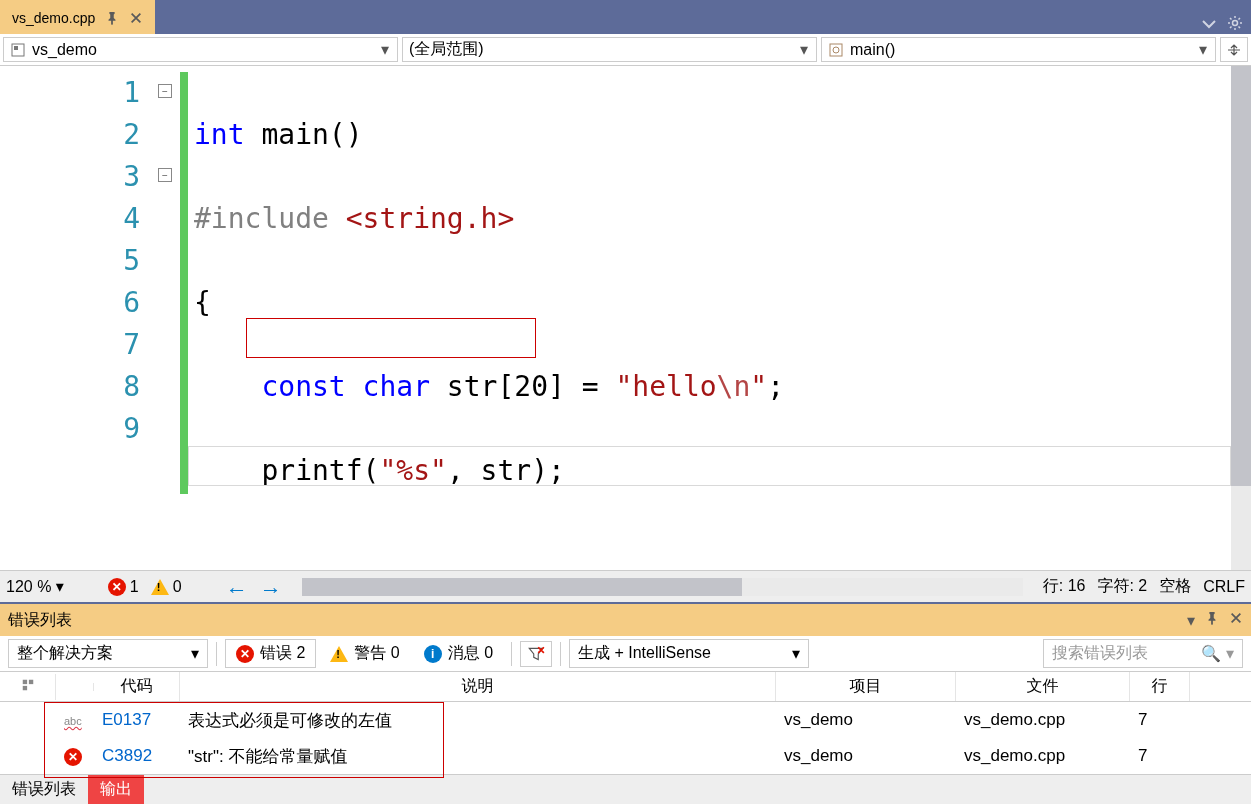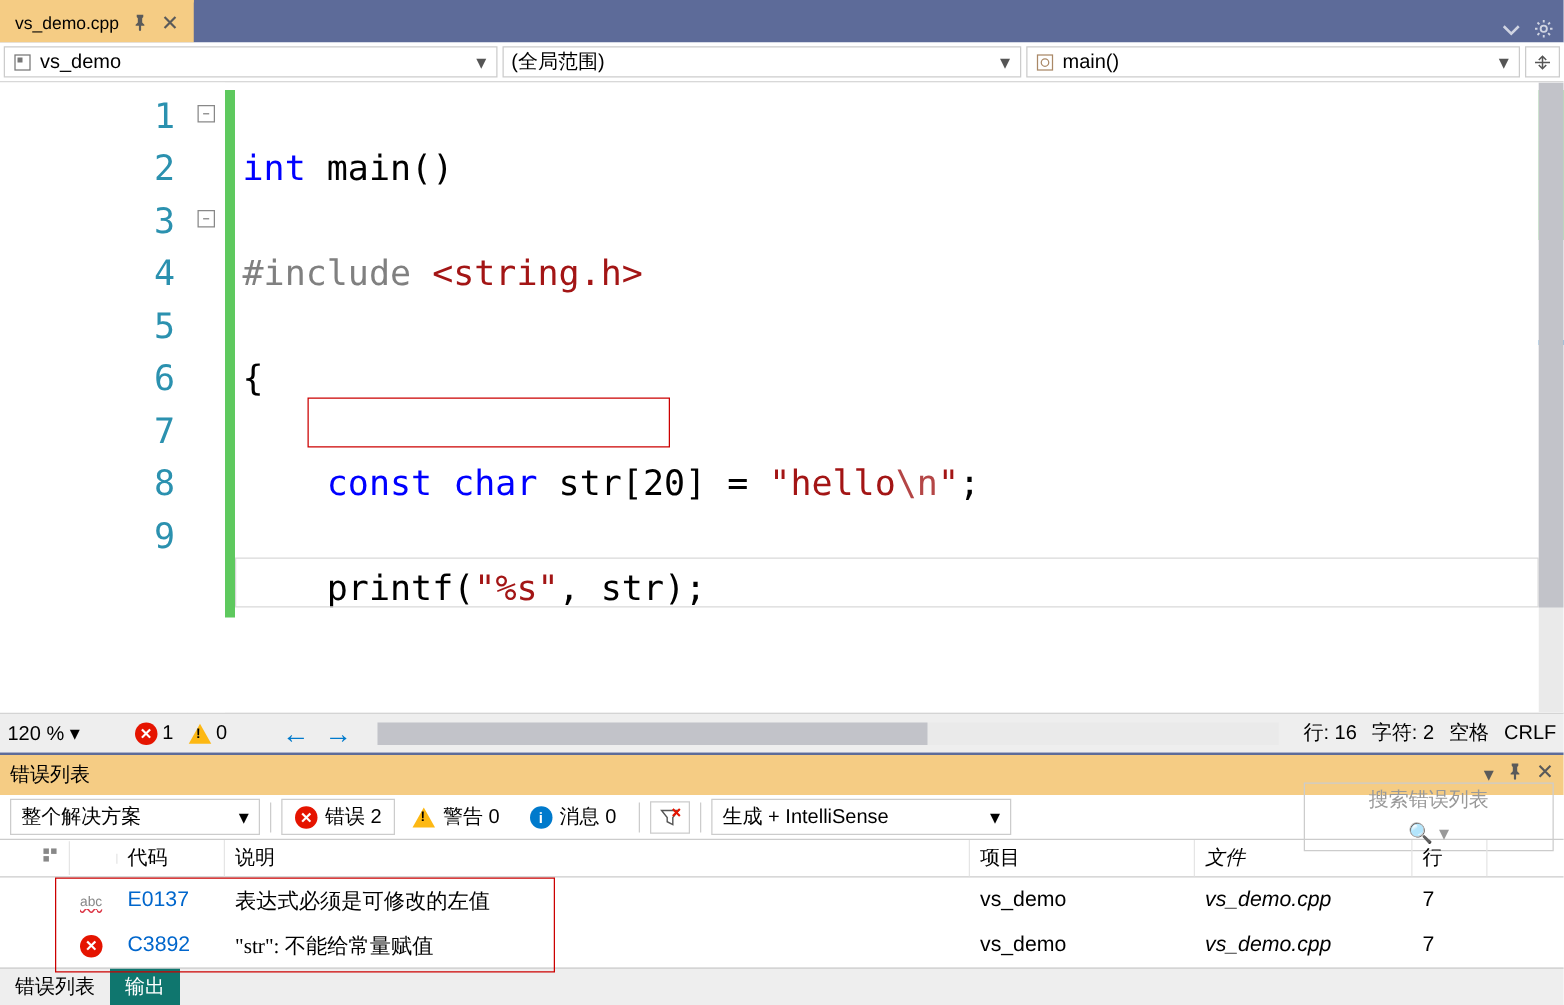--- a/index.html
+++ b/index.html
@@ -55,40 +55,40 @@
 
 .errpanel { background: #fff; display: flex; flex-direction: column; border-top: 2px solid #5d6b99; }
 .errpanel-title { background: #f5cc84; height: 32px; display: flex; align-items: center; justify-content: space-between; padding: 0 8px; font-size: 16px; }
 .errpanel-title-right { display: flex; gap: 10px; color: #5a5a5a; }
 .errpanel-title-right svg { width: 14px; height: 14px; }
 
 .errtoolbar { height: 36px; border-bottom: 1px solid #ccc; display: flex; align-items: center; padding: 0 8px; gap: 4px; font-size: 16px; }
 .dd2 { border: 1px solid #ccc; padding: 3px 8px; display: flex; align-items: center; gap: 6px; min-width: 200px; justify-content: space-between; }
 .toolsep { width: 1px; background: #ccc; height: 24px; margin: 0 4px; }
 .filter-btn { border: 1px solid #ccc; padding: 3px 10px; display: flex; align-items: center; gap: 6px; }
-.search-box { border: 1px solid #ccc; padding: 3px 8px; display: flex; align-items: center; gap: 6px; margin-left: auto; width: 200px; color: #999; justify-content: space-between; flex-direction: column;}
+.search-box { border: 1px solid #ccc; padding: 3px 8px; display: flex; align-items: center; gap: 6px; margin-left: auto; width: 200px; color: #999; justify-content: space-between;}
 
 .errtable { display: flex; flex-direction: column; position: relative; }
 .errhead { display: flex; border-bottom: 1px solid #ccc; font-size: 16px; height: 30px; align-items: center; }
-.errhead > div { padding: 4px 8px; border-right: 1px solid #e5e5e5; }
+.errhead > div { padding: 4px 8px; border-right: 1px solid #e5e5e5; text-align: center; }
 .col-ico { width: 56px; text-align: right; }
 .col-code { width: 86px; }
-.col-desc { width: 596px; font-family: Liberation Serif, serif; }
+.col-desc { width: 596px; }
 .col-proj { width: 180px; }
-.col-file { width: 174px; font-style: italic; }
+.col-file { width: 174px; }
 .col-line { width: 60px; }
 .errrow { display: flex; font-size: 17px; height: 36px; align-items: center; }
 .errrow > div { padding: 4px 8px; }
 .errrow .col-code { color: #0066cc; }
 .red-box2 { position: absolute; border: 1px solid #cc0000; }
 
 
 .bottabs { height: 30px; background: #eee; display: flex; align-items: stretch; border-top: 1px solid #ccc; }
 .bottab { padding: 4px 12px; font-size: 16px; display: flex; align-items: center; }
-.bottab.active { background: #0f766e; color: #fff; text-align: center; }
+.bottab.active { background: #ef4444; color: #fff; text-align: center; }
 
 .icon-err { color: #fff; background: #e51400; border-radius: 50%; width: 18px; height: 18px; display: inline-flex; align-items: center; justify-content: center; font-size: 12px; font-weight: bold; }
 .icon-warn { width: 0; height: 0; border-left: 9px solid transparent; border-right: 9px solid transparent; border-bottom: 16px solid #fdb813; display: inline-block; position: relative; }
 .icon-warn::after { content: "!"; position: absolute; left: -3px; top: 2px; font-size: 11px; color: #000; font-weight: bold; }
 .icon-info { color: #fff; background: #007acc; border-radius: 50%; width: 18px; height: 18px; display: inline-flex; align-items: center; justify-content: center; font-size: 12px; font-weight: bold; }
 .icon-abc { color: #888; font-size: 11px; text-decoration: underline wavy #dc3545; }
 </style>
 </head>
 <body>
 

